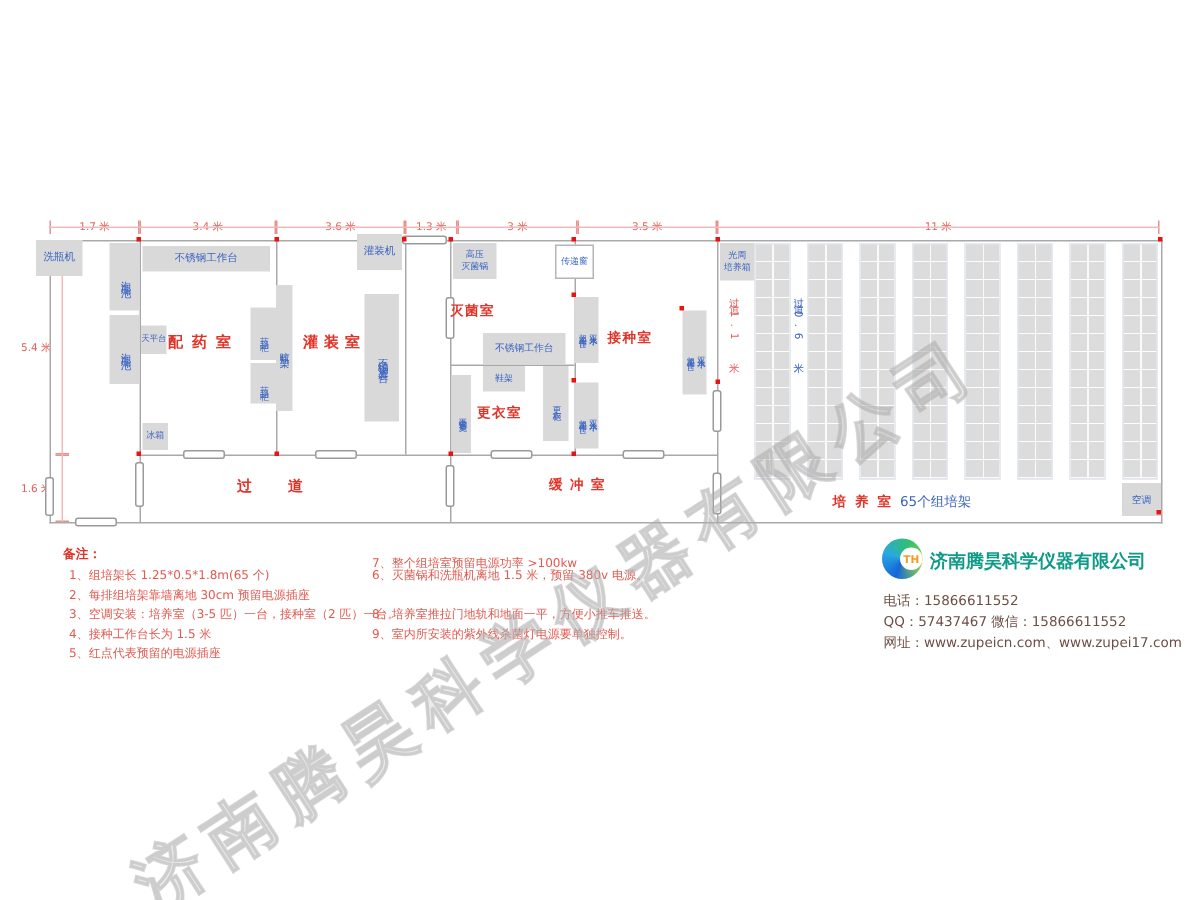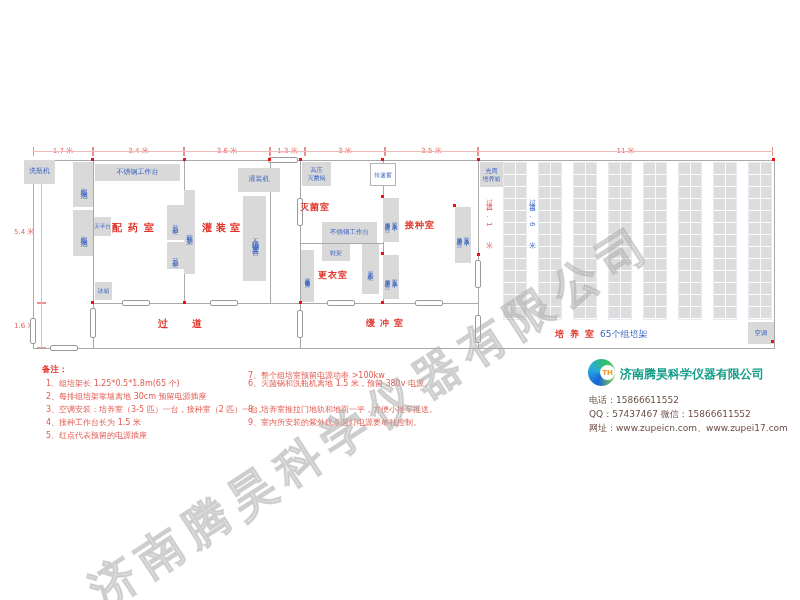--- a/index.html
+++ b/index.html
@@ -142,21 +142,21 @@
 <div class="box" style="left:24px;top:160px;width:31px;height:24px;"><span>洗瓶机</span></div>
 <div class="box vt" style="left:73px;top:162px;width:20px;height:45px;"><span>泡瓶池</span></div>
 <div class="box vt" style="left:73px;top:210px;width:20px;height:46px;"><span>泡瓶池</span></div>
 <div class="box" style="left:95px;top:164px;width:85px;height:17px;"><span>不锈钢工作台</span></div>
 <div class="box" style="left:94px;top:217px;width:17px;height:19px;font-size:5.5px;"><span>天平台</span></div>
 <div class="box vt" style="left:167px;top:205px;width:17px;height:35px;font-size:6px;"><span>药品柜</span></div>
 <div class="box vt" style="left:167px;top:242px;width:17px;height:27px;font-size:6px;"><span>药品柜</span></div>
 <div class="box vt" style="left:184px;top:190px;width:11px;height:84px;font-size:6.5px;"><span>晾瓶架</span></div>
 <div class="box" style="left:95px;top:282px;width:17px;height:18px;font-size:6px;"><span>冰箱</span></div>
 <div class="box vt" style="left:243px;top:196px;width:23px;height:85px;"><span>不锈钢灌装台</span></div>
-<div class="box" style="left:238px;top:168px;width:42px;height:24px;"><span>灌装机</span></div>
+<div class="box" style="left:238px;top:156px;width:30px;height:24px;"><span>灌装机</span></div>
 <div class="box" style="left:302px;top:162px;width:29px;height:24px;font-size:6px;"><span>高压
 灭菌锅</span></div>
 <div class="box" style="left:370px;top:163px;width:24px;height:21px;font-size:6px;background:#fff;border:1px solid #b5b5b5;"><span>传递窗</span></div>
 <div class="box vt" style="left:383px;top:198px;width:16px;height:44px;font-size:5.5px;letter-spacing:1px;"><span>双人水平
 超净工作台</span></div>
 <div class="box vt" style="left:383px;top:255px;width:16px;height:44px;font-size:5.5px;letter-spacing:1px;"><span>双人水平
 超净工作台</span></div>
 <div class="box vt" style="left:455px;top:207px;width:16px;height:56px;font-size:5.5px;letter-spacing:1px;"><span>双人水平
 超净工作台</span></div>
 <div class="box" style="left:322px;top:222px;width:55px;height:21px;font-size:6.5px;"><span>不锈钢工作台</span></div>

